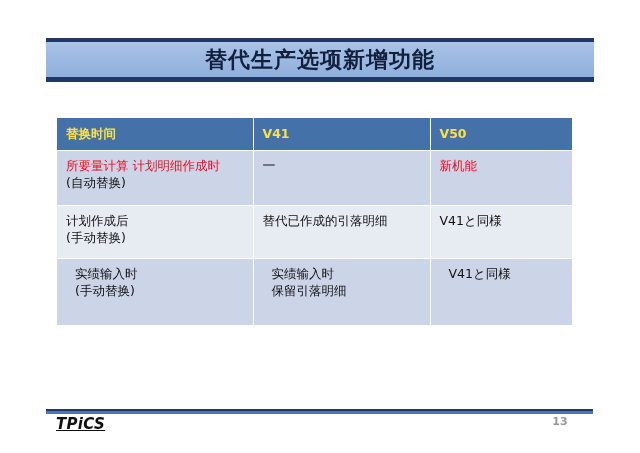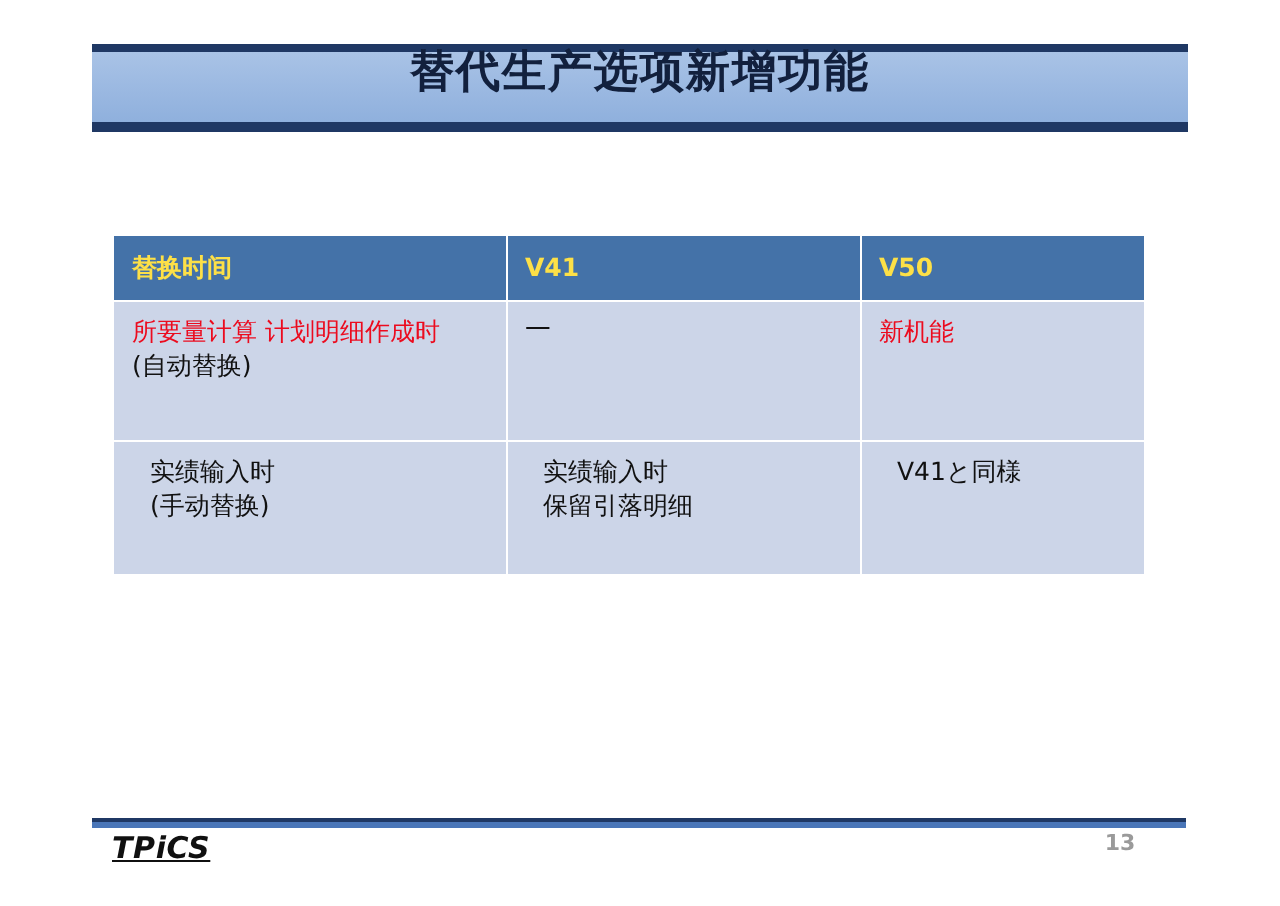--- a/index.html
+++ b/index.html
@@ -13,29 +13,29 @@
     position: relative;
     overflow: hidden;
     font-family: "DejaVu Sans", "Liberation Sans", sans-serif;
     -webkit-font-smoothing: antialiased;
   }
 
   
   .title-banner {
     position: absolute;
     left: 46px;
-    top: 22px;
+    top: 38px;
     width: 548px;
     height: 44px;
     background: linear-gradient(to bottom, #a9c3e6 0%, #9dbae2 45%, #8fb0dd 100%);
     border-top: 4px solid #1f3864;
     border-bottom: 5px solid #1f3864;
     box-sizing: border-box;
     display: flex;
-    align-items: flex-start;
+    align-items: center;
     justify-content: center;
   }
   .title-text {
     font-size: 22px;
     font-weight: 700;
     color: #12203d;
     letter-spacing: 1px;
     line-height: 1;
     white-space: nowrap;
   }
@@ -76,21 +76,21 @@
   }
 
   tbody tr.row-shade td { background: #ccd5e8; }
   tbody tr.row-plain td { background: #e7ecf3; }
 
   tbody td {
     font-size: 12.5px;
     color: #111111;
     line-height: 17px;
   }
-  .r1 td { height: 70px; }
+  .r1 td { height: 55px; }
   .r2 td { height: 53px; }
   .r3 td { height: 67px; padding-left: 18px; }
 
   .emph { color: #ec0b1e; }
   .cell-line { display: block; white-space: nowrap; }
   .dash-cell { font-size: 13px; }
 
   
   .footer-rule {
     position: absolute;
@@ -150,20 +150,32 @@
         <span class="cell-line emph">所要量计算 计划明细作成时</span>
         <span class="cell-line">(自动替换)</span>
       </td>
       <td class="dash-cell">
         <span class="cell-line">一</span>
       </td>
       <td>
         <span class="cell-line emph">新机能</span>
       </td>
     </tr>
+    <tr class="row-plain r2">
+      <td>
+        <span class="cell-line">计划作成后</span>
+        <span class="cell-line">(手动替换)</span>
+      </td>
+      <td>
+        <span class="cell-line">替代已作成的引落明细</span>
+      </td>
+      <td>
+        <span class="cell-line">V41と同様</span>
+      </td>
+    </tr>
     <tr class="row-shade r3">
       <td>
         <span class="cell-line">实绩输入时</span>
         <span class="cell-line">(手动替换)</span>
       </td>
       <td>
         <span class="cell-line">实绩输入时</span>
         <span class="cell-line">保留引落明细</span>
       </td>
       <td>

